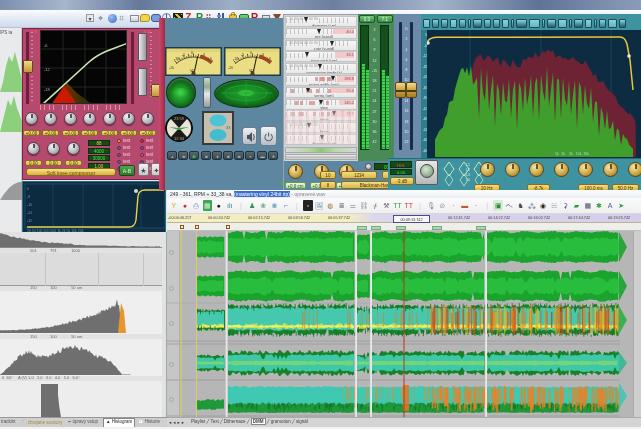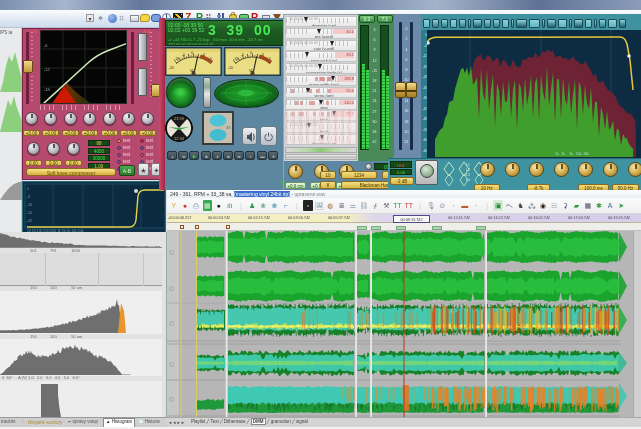--- a/index.html
+++ b/index.html
@@ -123,26 +123,20 @@
 <g fill="#6a9ab0" font-size="3.5">
         <text x="4" y="8">0</text>
         <text x="4" y="16">-8</text>
         <text x="4" y="24">-16</text>
         <text x="4" y="32">-24</text>
         <text x="4" y="40">-32</text>
       </g>
 </svg>
 <div class="abs" style="left:159px;top:18px;width:127px;height:172px;background:#5d87a0;"></div>
 <div class="abs" style="left:159px;top:18px;width:6px;height:172px;background:linear-gradient(90deg,#d04868,#9e2846);"></div>
-<div class="abs" style="left:165px;top:20px;width:121px;height:26px;background:linear-gradient(#2a7a2e,#1d5c22 40%,#17511c);border:1px solid #0c300e;color:#3fe04a;overflow:hidden;">
-<div style="position:absolute;left:2px;top:2px;font-size:5px;line-height:5px;color:#5ae060;">02:00 -18 39 50<br>02:02 +03 39 52</div>
-<div style="position:absolute;left:42px;top:1px;font-size:14px;font-weight:bold;letter-spacing:1px;color:#49e854;">3&nbsp;&nbsp;39&nbsp;&nbsp;00</div>
-<div style="position:absolute;left:2px;top:16px;font-size:4px;color:#49c452;">-0 +44 945 0+7 -20 kap&nbsp;&nbsp;&nbsp;3:0 mes&nbsp;&nbsp;20:0 mm&nbsp;&nbsp;-10:7 ms</div>
-<div style="position:absolute;left:2px;top:21px;font-size:4px;color:#58d05e;">432 00 00 00 00 00 00 00</div>
-</div>
 <svg class="abs" style="left:165px;top:47px;" width="57" height="29">
 <rect x="0" y="0" width="57" height="29" fill="#1d3a46"></rect>
 <rect x="1.5" y="1.5" width="54" height="26" fill="#eadd84"></rect>
 <rect x="2" y="2" width="53" height="3" fill="#e2d372"></rect>
 <path d="M11.1,16.7 A26.0,26.0 0 0 1 45.9,16.7" fill="none" stroke="#3a3520" stroke-width="0.8"></path>
 <g stroke="#3a3520" stroke-width="0.8">
         <line x1="11.8" y1="16.1" x2="9.5" y2="13.4"></line>
         <line x1="15.5" y1="13.5" x2="13.8" y2="10.5"></line>
         <line x1="19.6" y1="11.6" x2="18.4" y2="8.3"></line>
         <line x1="24.0" y1="10.4" x2="23.4" y2="6.9"></line>

